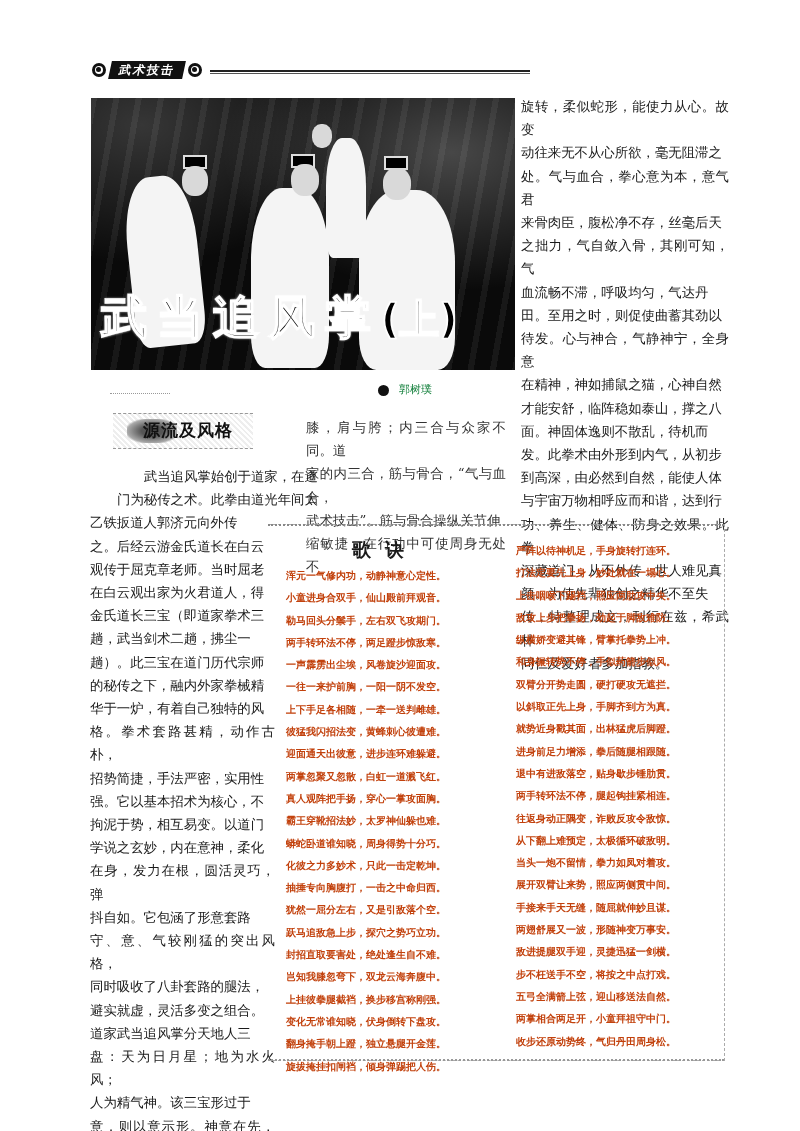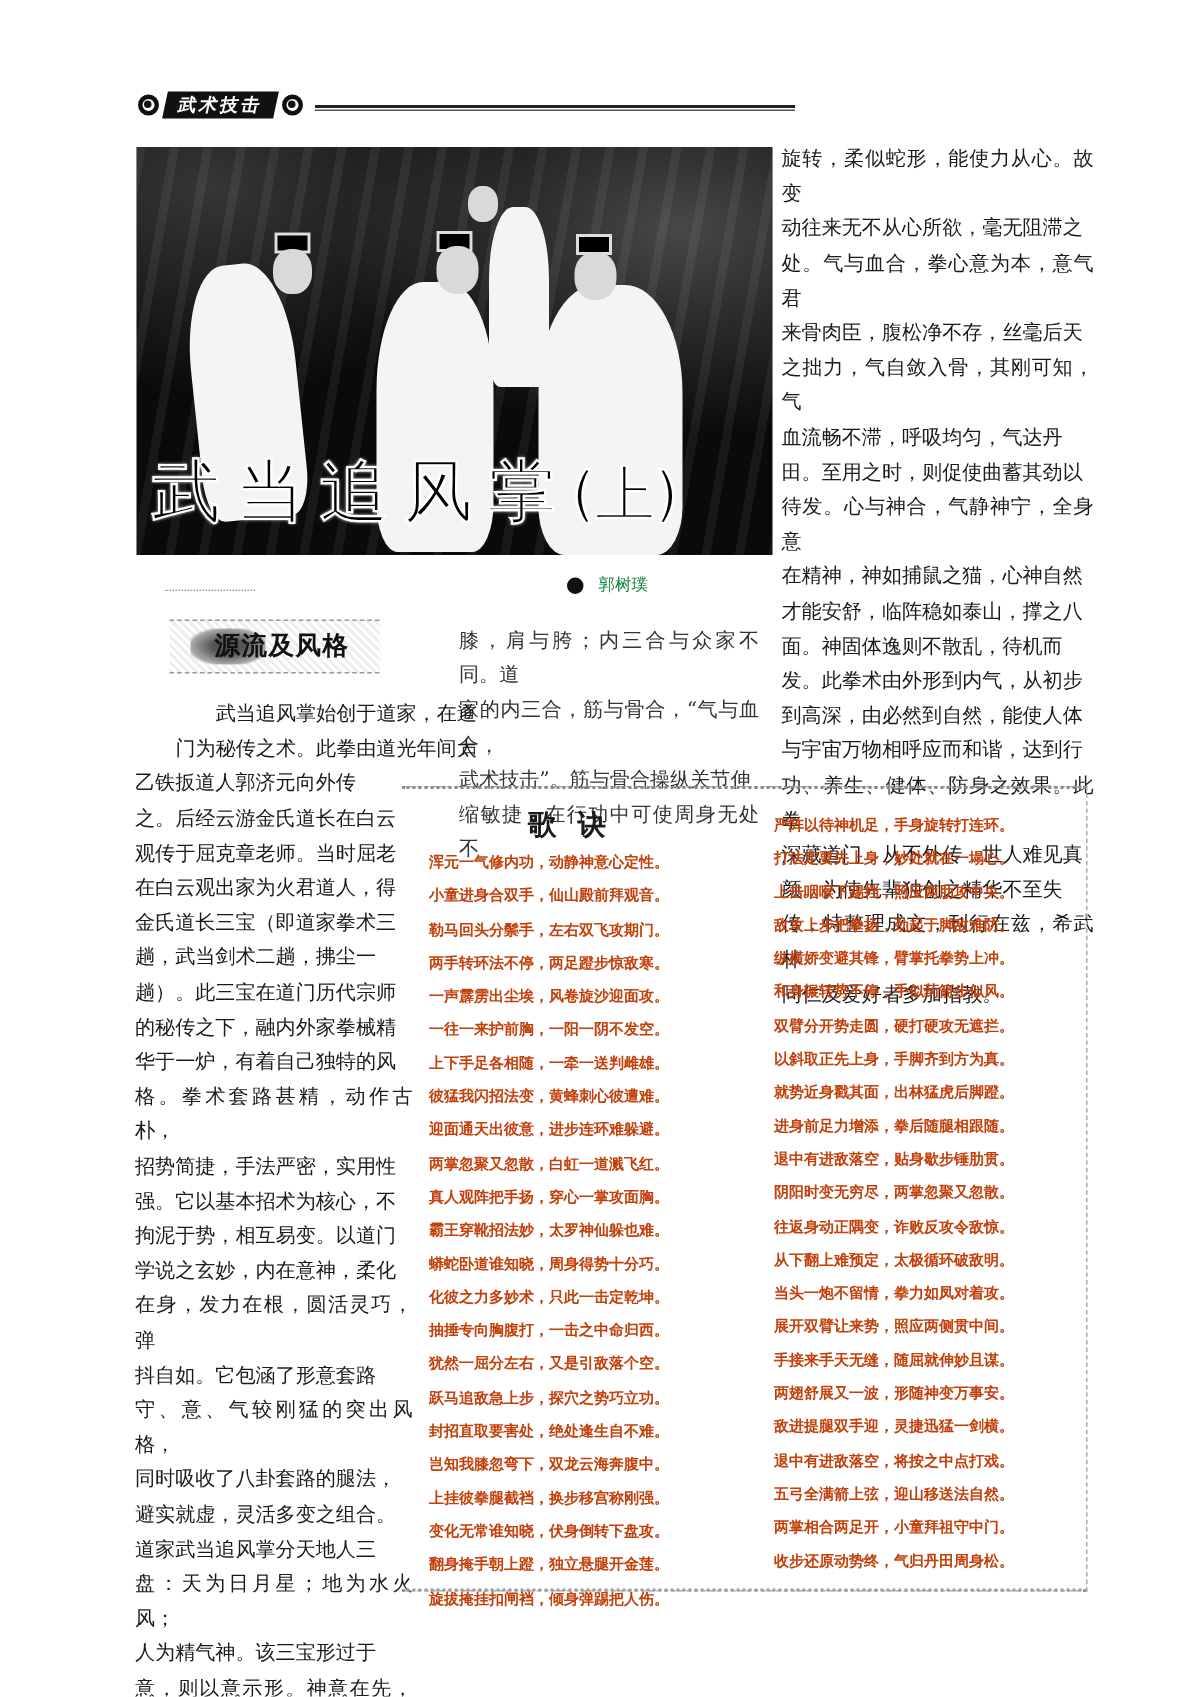--- a/index.html
+++ b/index.html
@@ -50,21 +50,21 @@
   }
   .head {
     position: absolute; width: 26px; height: 30px; border-radius: 45%;
     background: #d9d9d9;
   }
   .hat {
     position: absolute; width: 24px; height: 14px; background: #000;
     border: 2px solid #ddd; box-sizing: border-box;
   }
   .photo-title {
-    position: absolute; left: 10px; top: 199px; font-size: 46px; font-weight: normal;
+    position: absolute; left: 10px; top: 189px; font-size: 46px; font-weight: bold;
     color: #000; letter-spacing: 10px; white-space: nowrap;
     -webkit-text-stroke: 1.5px #fff;
     text-shadow: 0 0 2px #fff, 0 0 3px #fff;
     font-family: "DejaVu Sans", sans-serif;
   }
   .photo-title .part { font-size: 40px; letter-spacing: 0; }
 
   
   .col-right {
     left: 521px; top: 95px; width: 208px; font-size: 13.4px; line-height: 23.2px;
@@ -272,25 +272,25 @@
   <span class="poem-line">打法定要先上身，妙处就在一塌心。</span>
   <span class="poem-line">上击咽喉下踢裆，照应两肋攻中央。</span>
   <span class="poem-line">敌攻上步把拳扬，劲起于脚敌难防。</span>
   <span class="poem-line">纵横娇变避其锋，臂掌托拳势上冲。</span>
   <span class="poem-line">和身辗转势不停，手似药箭步似风。</span>
   <span class="poem-line">双臂分开势走圆，硬打硬攻无遮拦。</span>
   <span class="poem-line">以斜取正先上身，手脚齐到方为真。</span>
   <span class="poem-line">就势近身戳其面，出林猛虎后脚蹬。</span>
   <span class="poem-line">进身前足力增添，拳后随腿相跟随。</span>
   <span class="poem-line">退中有进敌落空，贴身歇步锤肋贯。</span>
-  <span class="poem-line">阴阳时变无穷尽，两掌忽聚又忽散。</span>
+  <span class="poem-line">两手转环法不停，腿起钩挂紧相连。</span>
   <span class="poem-line">往返身动正隅变，诈败反攻令敌惊。</span>
   <span class="poem-line">从下翻上难预定，太极循环破敌明。</span>
   <span class="poem-line">当头一炮不留情，拳力如凤对着攻。</span>
   <span class="poem-line">展开双臂让来势，照应两侧贯中间。</span>
   <span class="poem-line">手接来手天无缝，随屈就伸妙且谋。</span>
   <span class="poem-line">两翅舒展又一波，形随神变万事安。</span>
   <span class="poem-line">敌进提腿双手迎，灵捷迅猛一剑横。</span>
-  <span class="poem-line">退中有进敌落空，将按之中点打戏。</span>
+  <span class="poem-line">步不枉送手不空，将按之中点打戏。</span>
   <span class="poem-line">五弓全满箭上弦，迎山移送法自然。</span>
   <span class="poem-line">两掌相合两足开，小童拜祖守中门。</span>
   <span class="poem-line">收步还原动势终，气归丹田周身松。</span>
 </div>
 
 </body></html>

